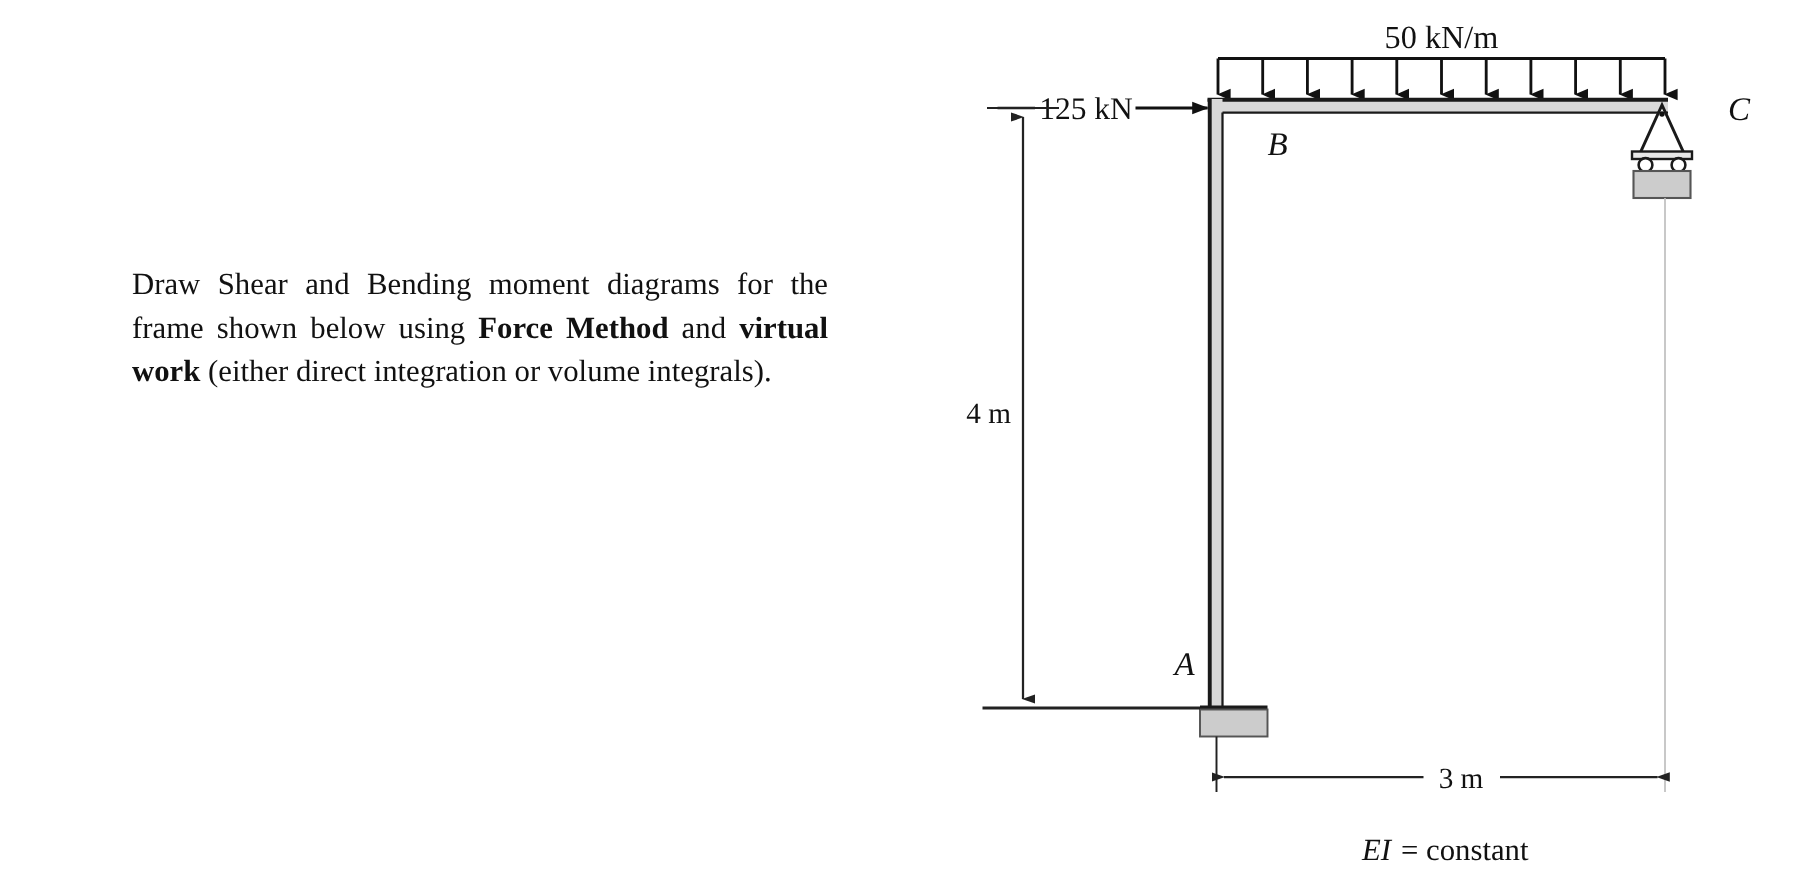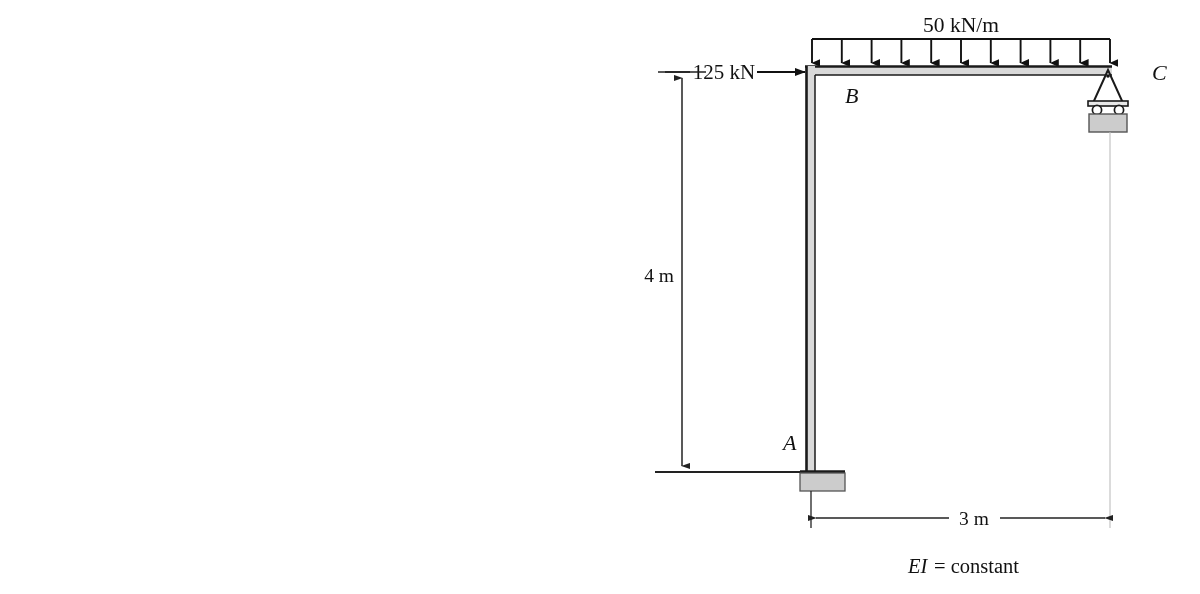--- a/index.html
+++ b/index.html
@@ -50,20 +50,23 @@
   }
   .lbl-italic {
     font-style: italic;
   }
 </style>
 </head>
 <body>
 
 <div id="page">
 
+  <div id="problem-statement">
+    <span>Draw Shear and Bending moment diagrams for the frame shown below using </span><span class="b">Force Method</span><span> and </span><span class="b">virtual work</span><span> (either direct integration or volume integrals).</span>
+  </div>
 
   <svg id="figure-svg" width="1200" height="594" viewBox="0 0 1200 594">
 
     <defs>
       <marker id="arrow-down" markerWidth="9" markerHeight="9" refX="4.5" refY="8.4" orient="auto" markerUnits="userSpaceOnUse">
         <path d="M0.6,0 L8.4,0 L4.5,9 Z" fill="#111111"></path>
       </marker>
       <marker id="arrow-right" markerWidth="11" markerHeight="9" refX="10.2" refY="4.5" orient="auto" markerUnits="userSpaceOnUse">
         <path d="M0,0.4 L11,4.5 L0,8.6 Z" fill="#111111"></path>
       </marker>

